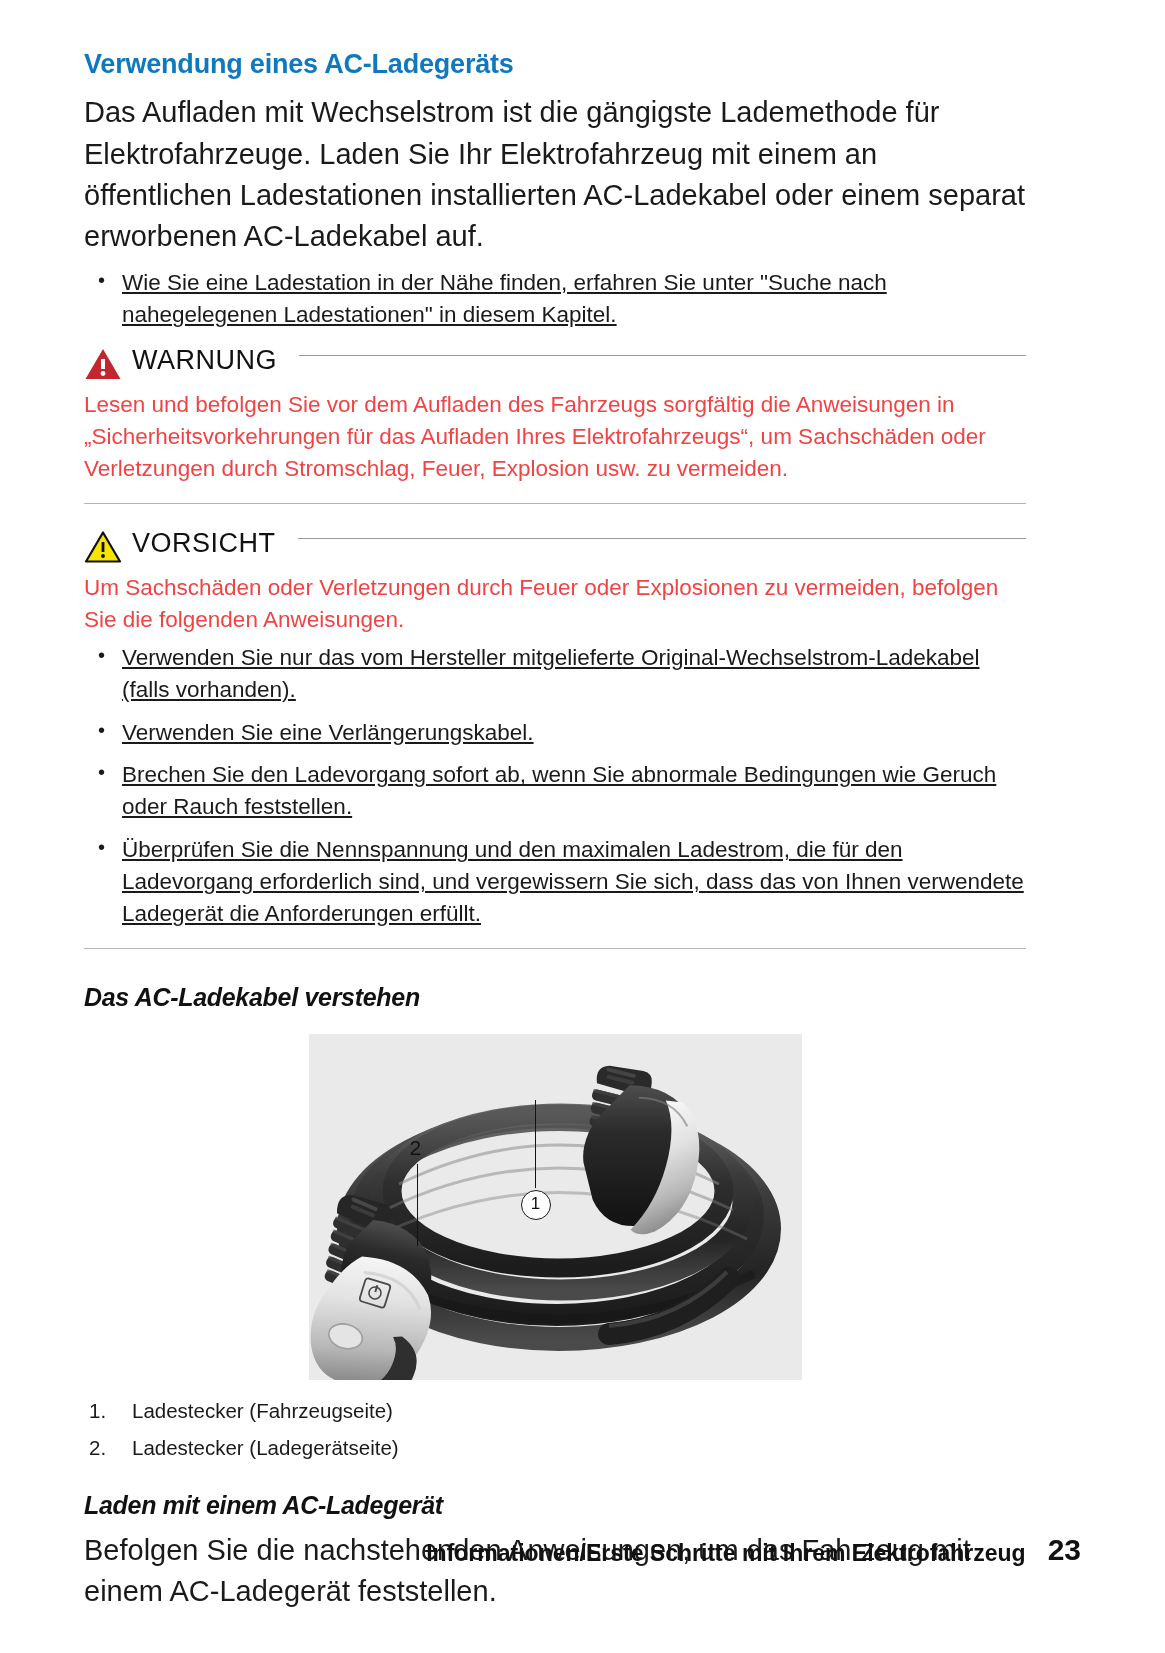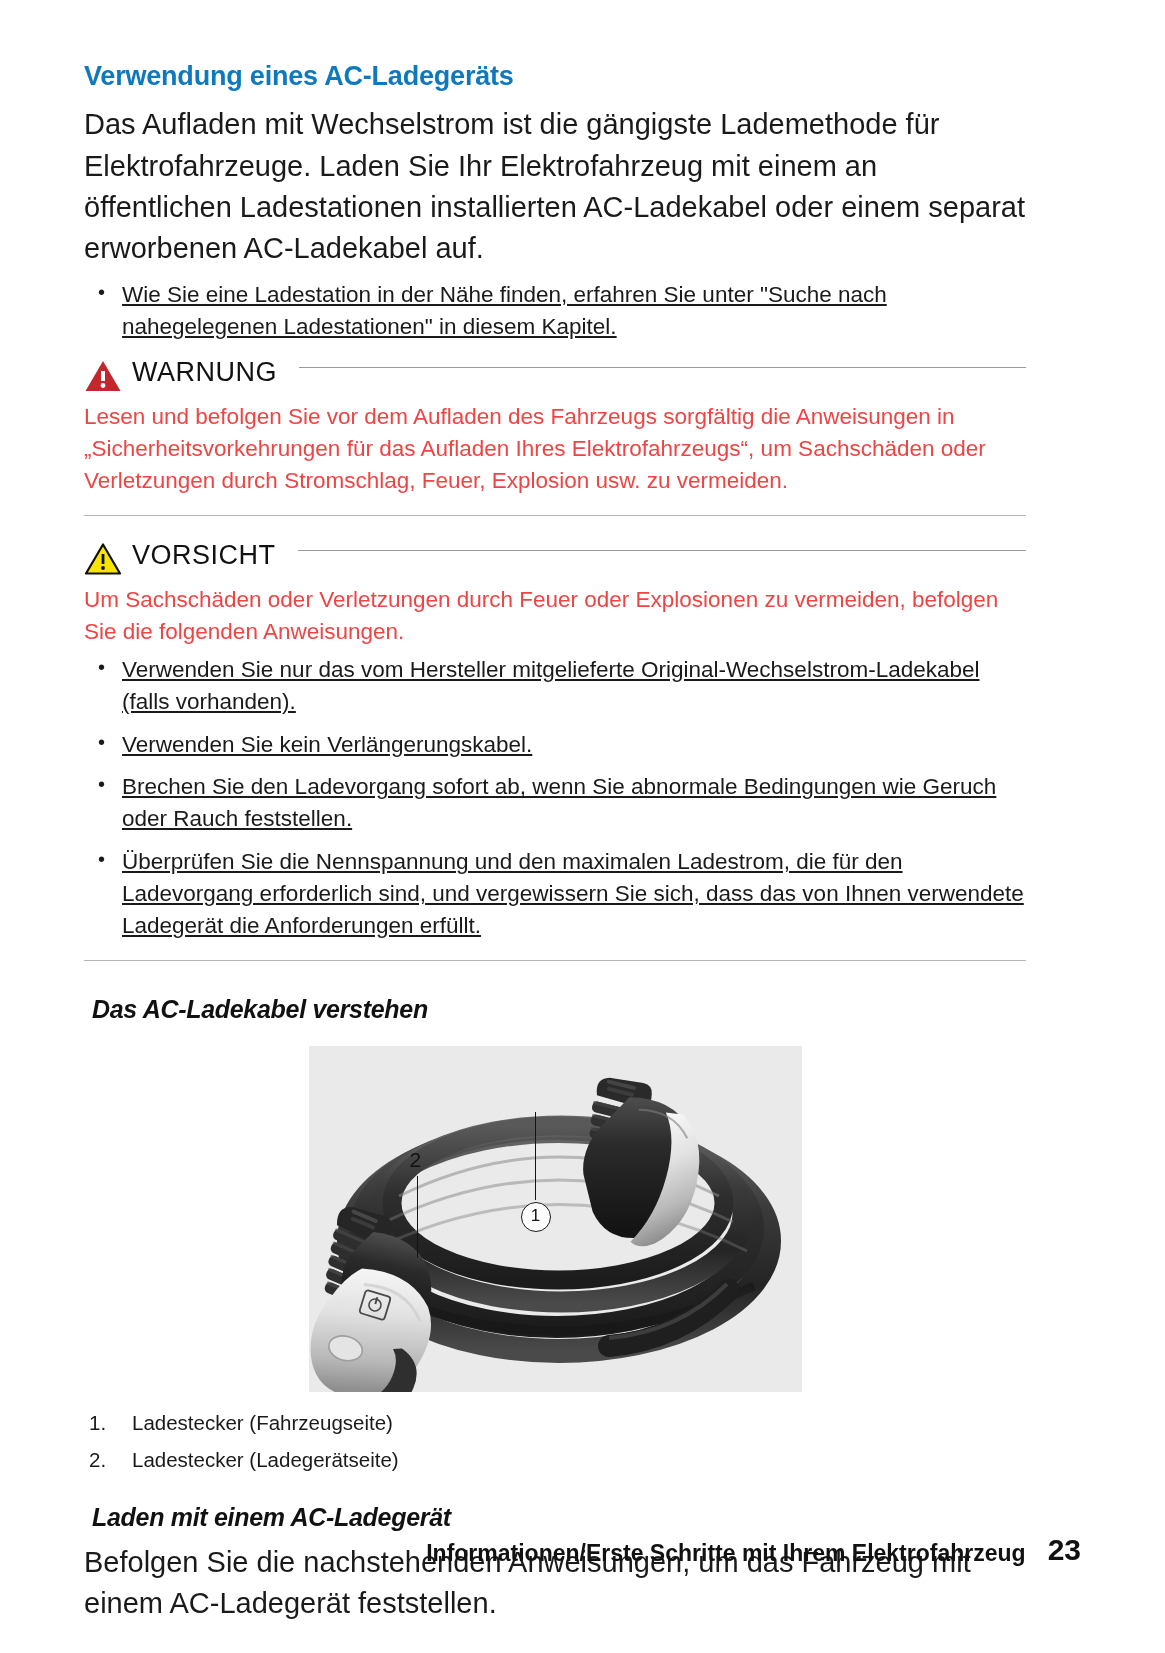--- a/index.html
+++ b/index.html
@@ -21,21 +21,21 @@
     left: 0; top: 0;
     width: 1165px;
     height: 1653px;
     box-sizing: border-box;
     padding: 0;
   }
 
   .content {
     position: absolute;
     left: 84px;
-    top: 60px;
+    top: 48px;
     width: 942px;
   }
 
   h1.section-title {
     font-size: 27px;
     line-height: 1.2;
     font-weight: bold;
     color: #0f79bd;
     margin: 0 0 12px 0;
     letter-spacing: -0.2px;
@@ -111,21 +111,21 @@
   hr.sep {
     border: none;
     border-top: 1px solid #b4b4b4;
     margin: 18px 0 0 0;
   }
 
   h2.sub-title {
     font-size: 25px;
     font-style: italic;
     font-weight: bold;
-    margin: 34px 0 10px 8px;
+    margin: 34px 0 10px 0;
     color: #111;
     letter-spacing: -0.3px;
   }
 
   
   .figure {
     margin: 22px 0 0 0;
     display: flex;
     justify-content: center;
   }
@@ -237,21 +237,21 @@
           <rect x="17.6" y="12" width="2.8" height="10" fill="#111111"></rect>
           <circle cx="19" cy="26" r="1.9" fill="#111111"></circle>
         </svg>
         <span class="admon-label">VORSICHT</span>
         <span class="admon-rule"></span>
       </div>
       <div class="admon-body">
         <p>Um Sachschäden oder Verletzungen durch Feuer oder Explosionen zu vermeiden, befolgen Sie die folgenden Anweisungen.</p>
         <ul class="bullets">
           <li>Verwenden Sie nur das vom Hersteller mitgelieferte Original-Wechselstrom-Ladekabel (falls vorhanden).</li>
-          <li>Verwenden Sie kein Verlängerungskabel.</li>
+          <li>Verwenden Sie eine Verlängerungskabel.</li>
           <li>Brechen Sie den Ladevorgang sofort ab, wenn Sie abnormale Bedingungen wie Geruch oder Rauch feststellen.</li>
           <li>Überprüfen Sie die Nennspannung und den maximalen Ladestrom, die für den Ladevorgang erforderlich sind, und vergewissern Sie sich, dass das von Ihnen verwendete Ladegerät die Anforderungen erfüllt.</li>
         </ul>
       </div>
     </div>
 
     <hr class="sep">
 
     <h2 class="sub-title">Das AC-Ladekabel verstehen</h2>
 

